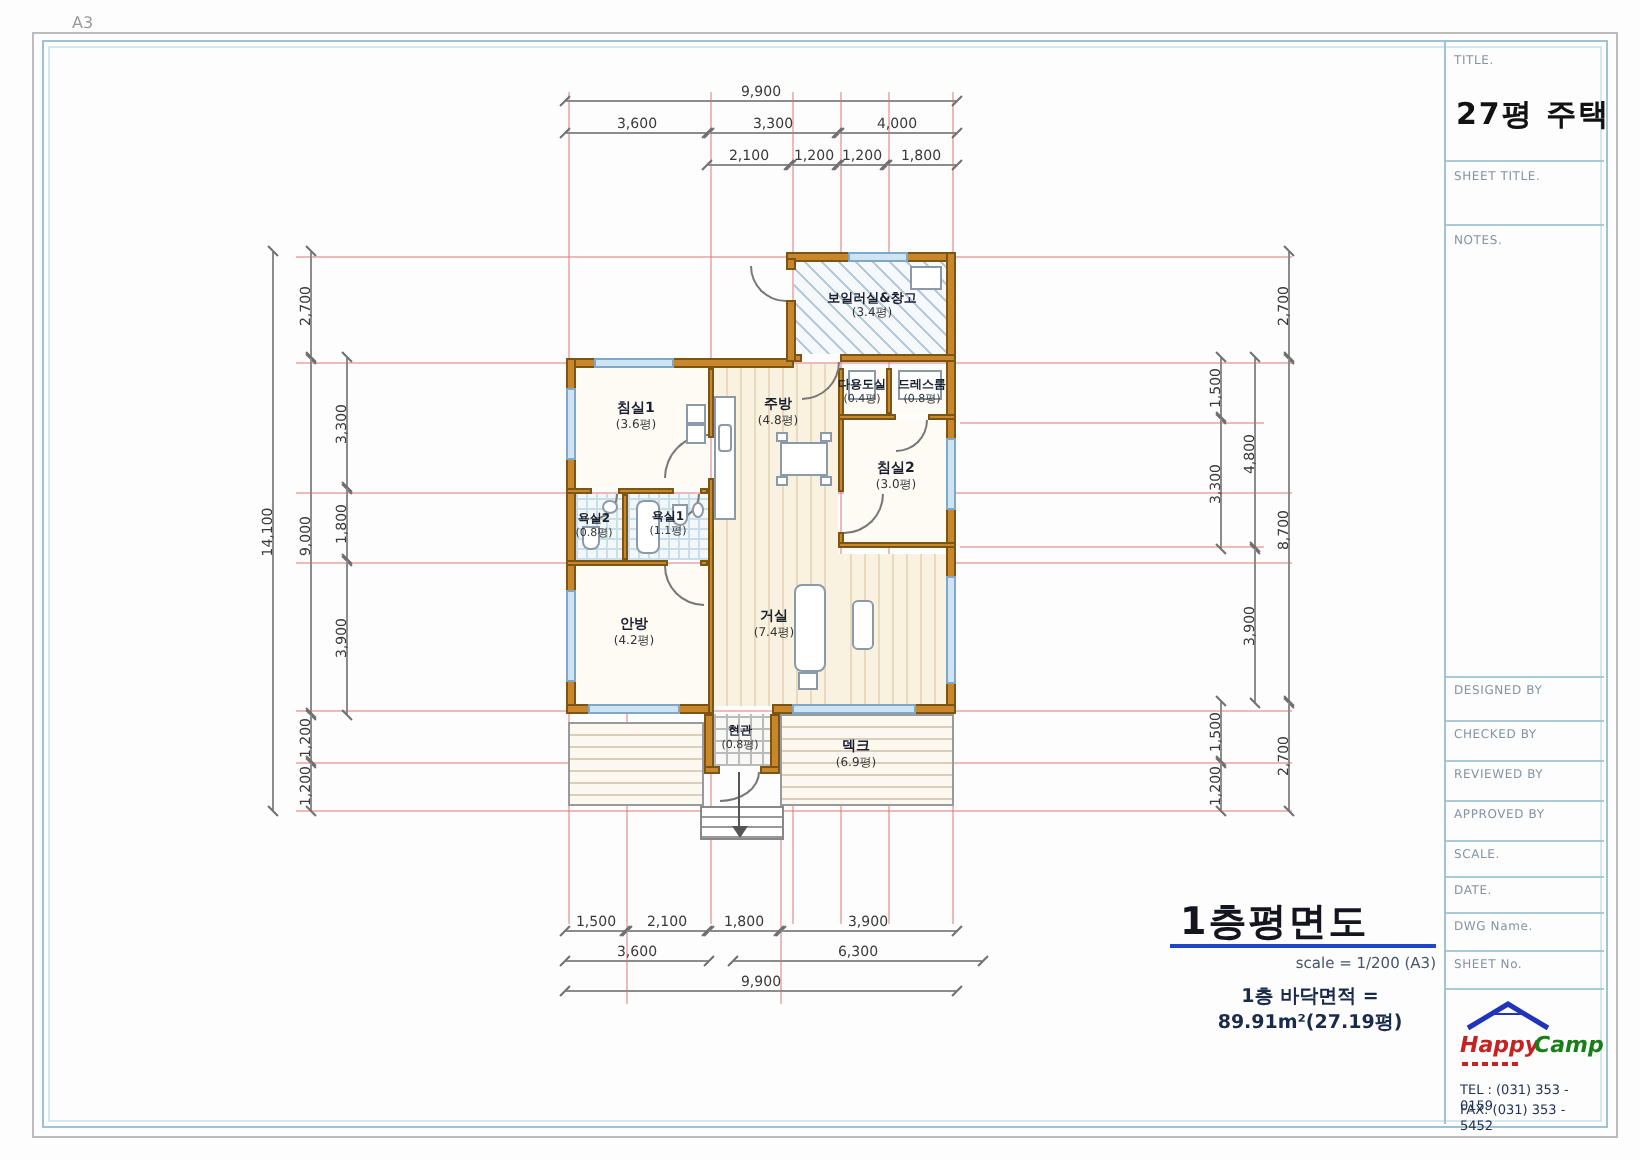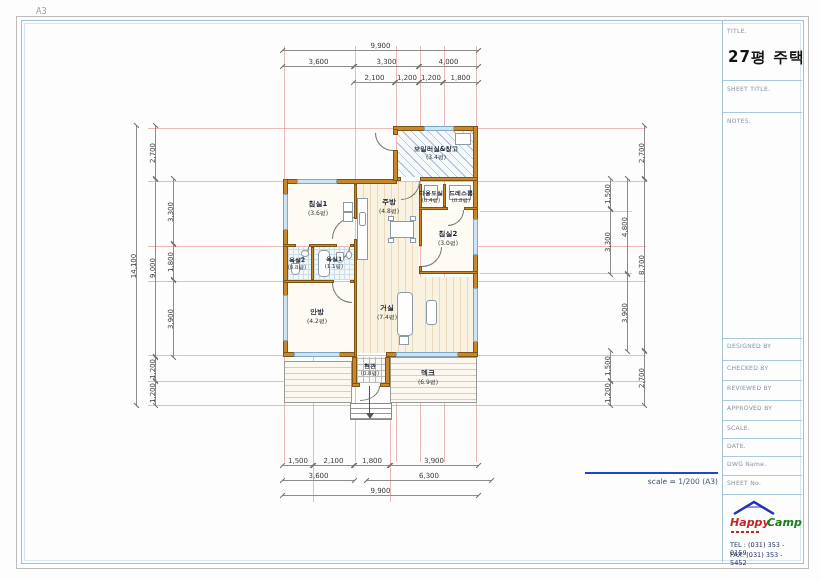--- a/index.html
+++ b/index.html
@@ -351,16 +351,18 @@
   <div class="ds v" style="left:644px;top:126px;height:53px;">
       <span>2,700</span>
     </div>
   <div class="ds v" style="left:644px;top:179px;height:172px;">
       <span>8,700</span>
     </div>
   <div class="ds v" style="left:644px;top:351px;height:54px;">
       <span>2,700</span>
     </div>
 
+  <div class="abs cap-title" style="left:590px;top:448px;">1층평면도</div>
   <div class="abs cap-underline" style="left:585px;top:472px;width:133px;"></div>
   <div class="abs cap-scale" style="left:585px;top:477px;width:133px;text-align:right;">scale = 1/200 (A3)</div>
+  <div class="abs cap-area" style="left:585px;top:492px;width:140px;text-align:center;">1층 바닥면적 = 89.91m²(27.19평)</div>
 
 </div>
 
 </body></html>

